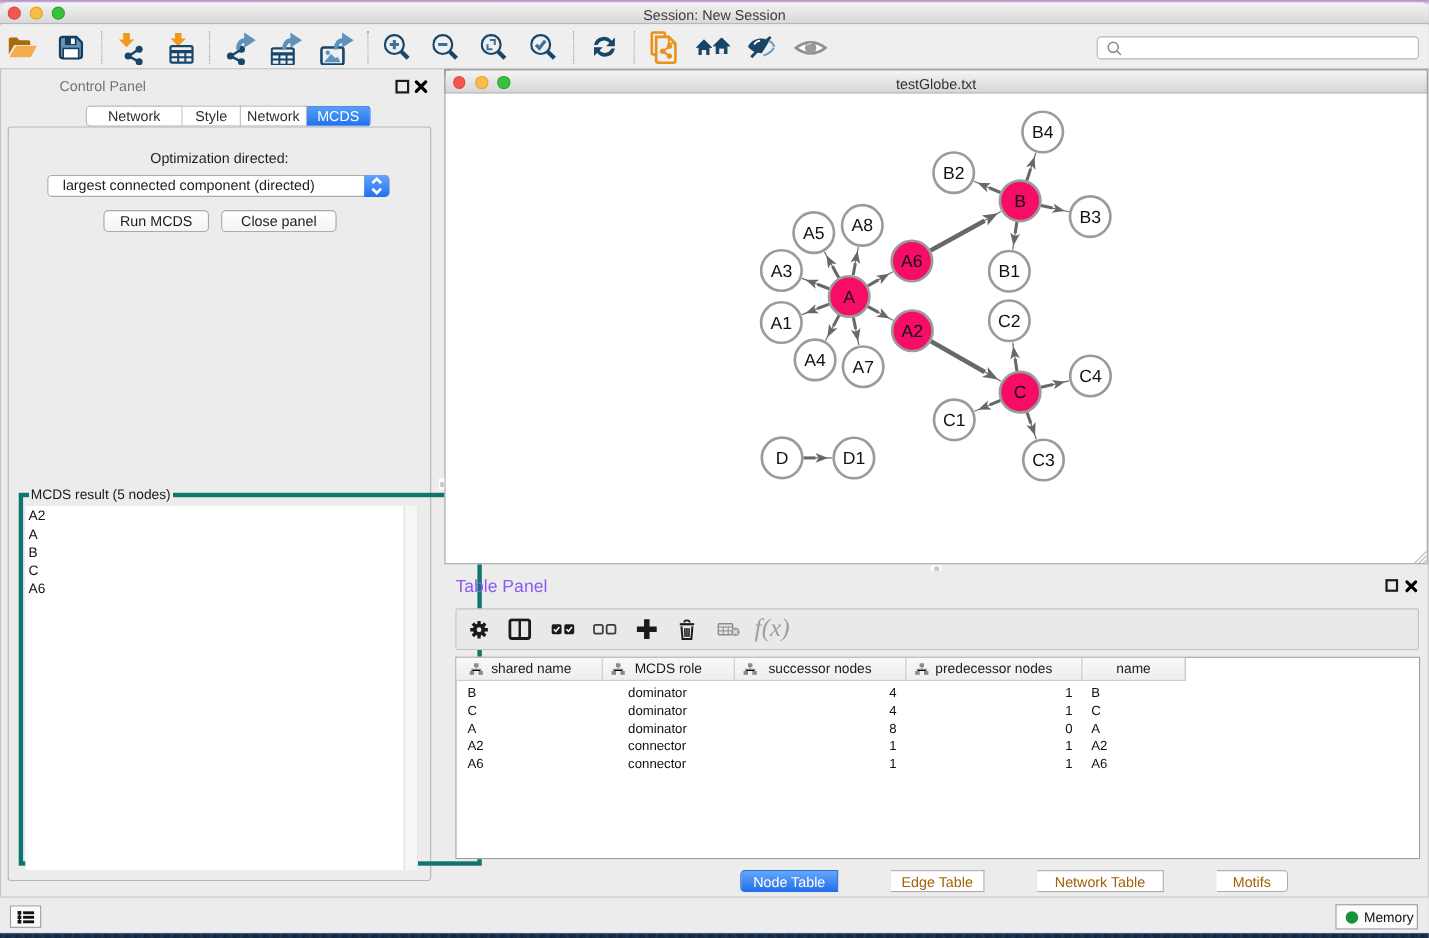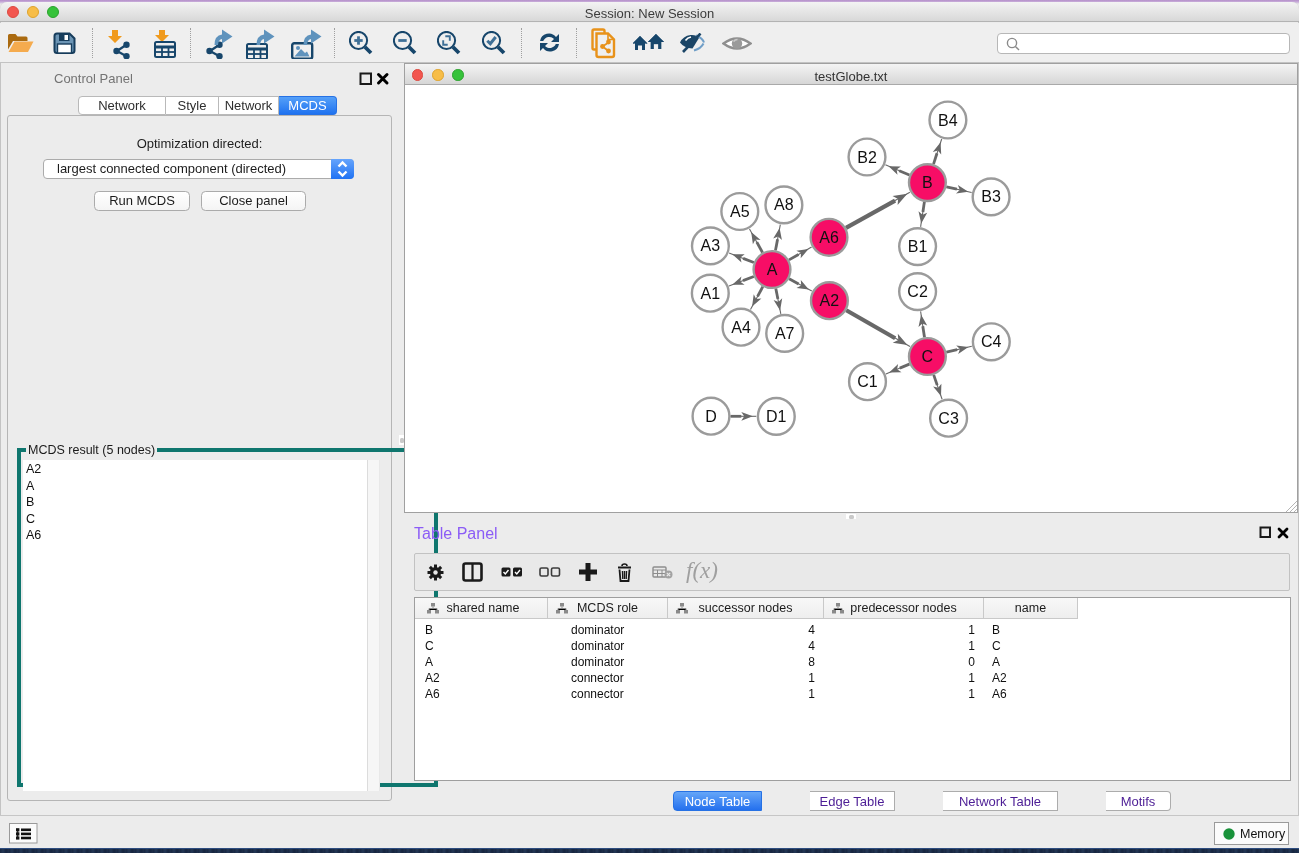--- a/index.html
+++ b/index.html
@@ -37,21 +37,21 @@
 #nettitle { left:404px; top:63px; width:894px; height:22px; background:linear-gradient(#f4f4f4,#d6d6d6); border:1px solid #a0a0a0; border-bottom:1px solid #a9a9a9; }
 #nettitle .t { position:absolute; width:100%; text-align:center; top:5px; font-size:13px; color:#333; }
 
 #tp-title { left:414px; top:525px; font-size:16px; color:#8b5cf6;text-align:center; }
 #tp-toolbar { left:414px; top:553px; width:876px; height:38px; background:#e9e9e9; border:1px solid #c2c2c2; border-radius:2px; }
 #tp-table { left:414px; top:597px; width:877px; height:184px; background:#fff; border:1px solid #9e9e9e; }
 #tp-header { position:absolute; left:0; top:0; width:663px; height:21px; background:linear-gradient(#f8f8f8,#eeeeee); border-bottom:1px solid #c9c9c9; border-right:1px solid #c9c9c9; }
 .hcol { position:absolute; top:0; height:20px; border-right:1px solid #c9c9c9; font-size:12.5px; color:#1c1c1c; text-align:center; line-height:20px; }
 .trow { position:absolute; font-size:12px; color:#101010; height:16px; line-height:16px; }
 .tabrow2 { position:absolute; left:673px; top:791px; display:flex;gap:48px; }
-.tab2 { height:20px; line-height:19px; font-size:13px; color:#4c1d95; text-align:center; background:#fff; border:1px solid #acacac; border-left:none; }
+.tab2 { height:20px; line-height:19px; font-size:13px; color:#a16207; text-align:center; background:#fff; border:1px solid #acacac; border-left:none; }
 .tab2.first { border-left:1px solid #acacac; border-radius:4px 0 0 4px; }
 .tab2.last { border-radius:0 4px 4px 0; }
 .tab2.sel { background:linear-gradient(#65a6f8,#2470ee); color:#fff; border-color:#2671e4; }
 #membtn { left:1214px; top:822px; width:75px; height:23px; background:#fbfbfb; border:1px solid #9a9a9a; font-size:12.5px; color:#111; }
 </style></head>
 <body>
 <div class="abs" id="appwin"></div>
 <div class="abs" id="navy"></div>
 <div class="abs" id="titlebar"></div>
 <div class="tl" style="left:7px; background:#f2564f; border:1px solid #dc4a41;"></div>

